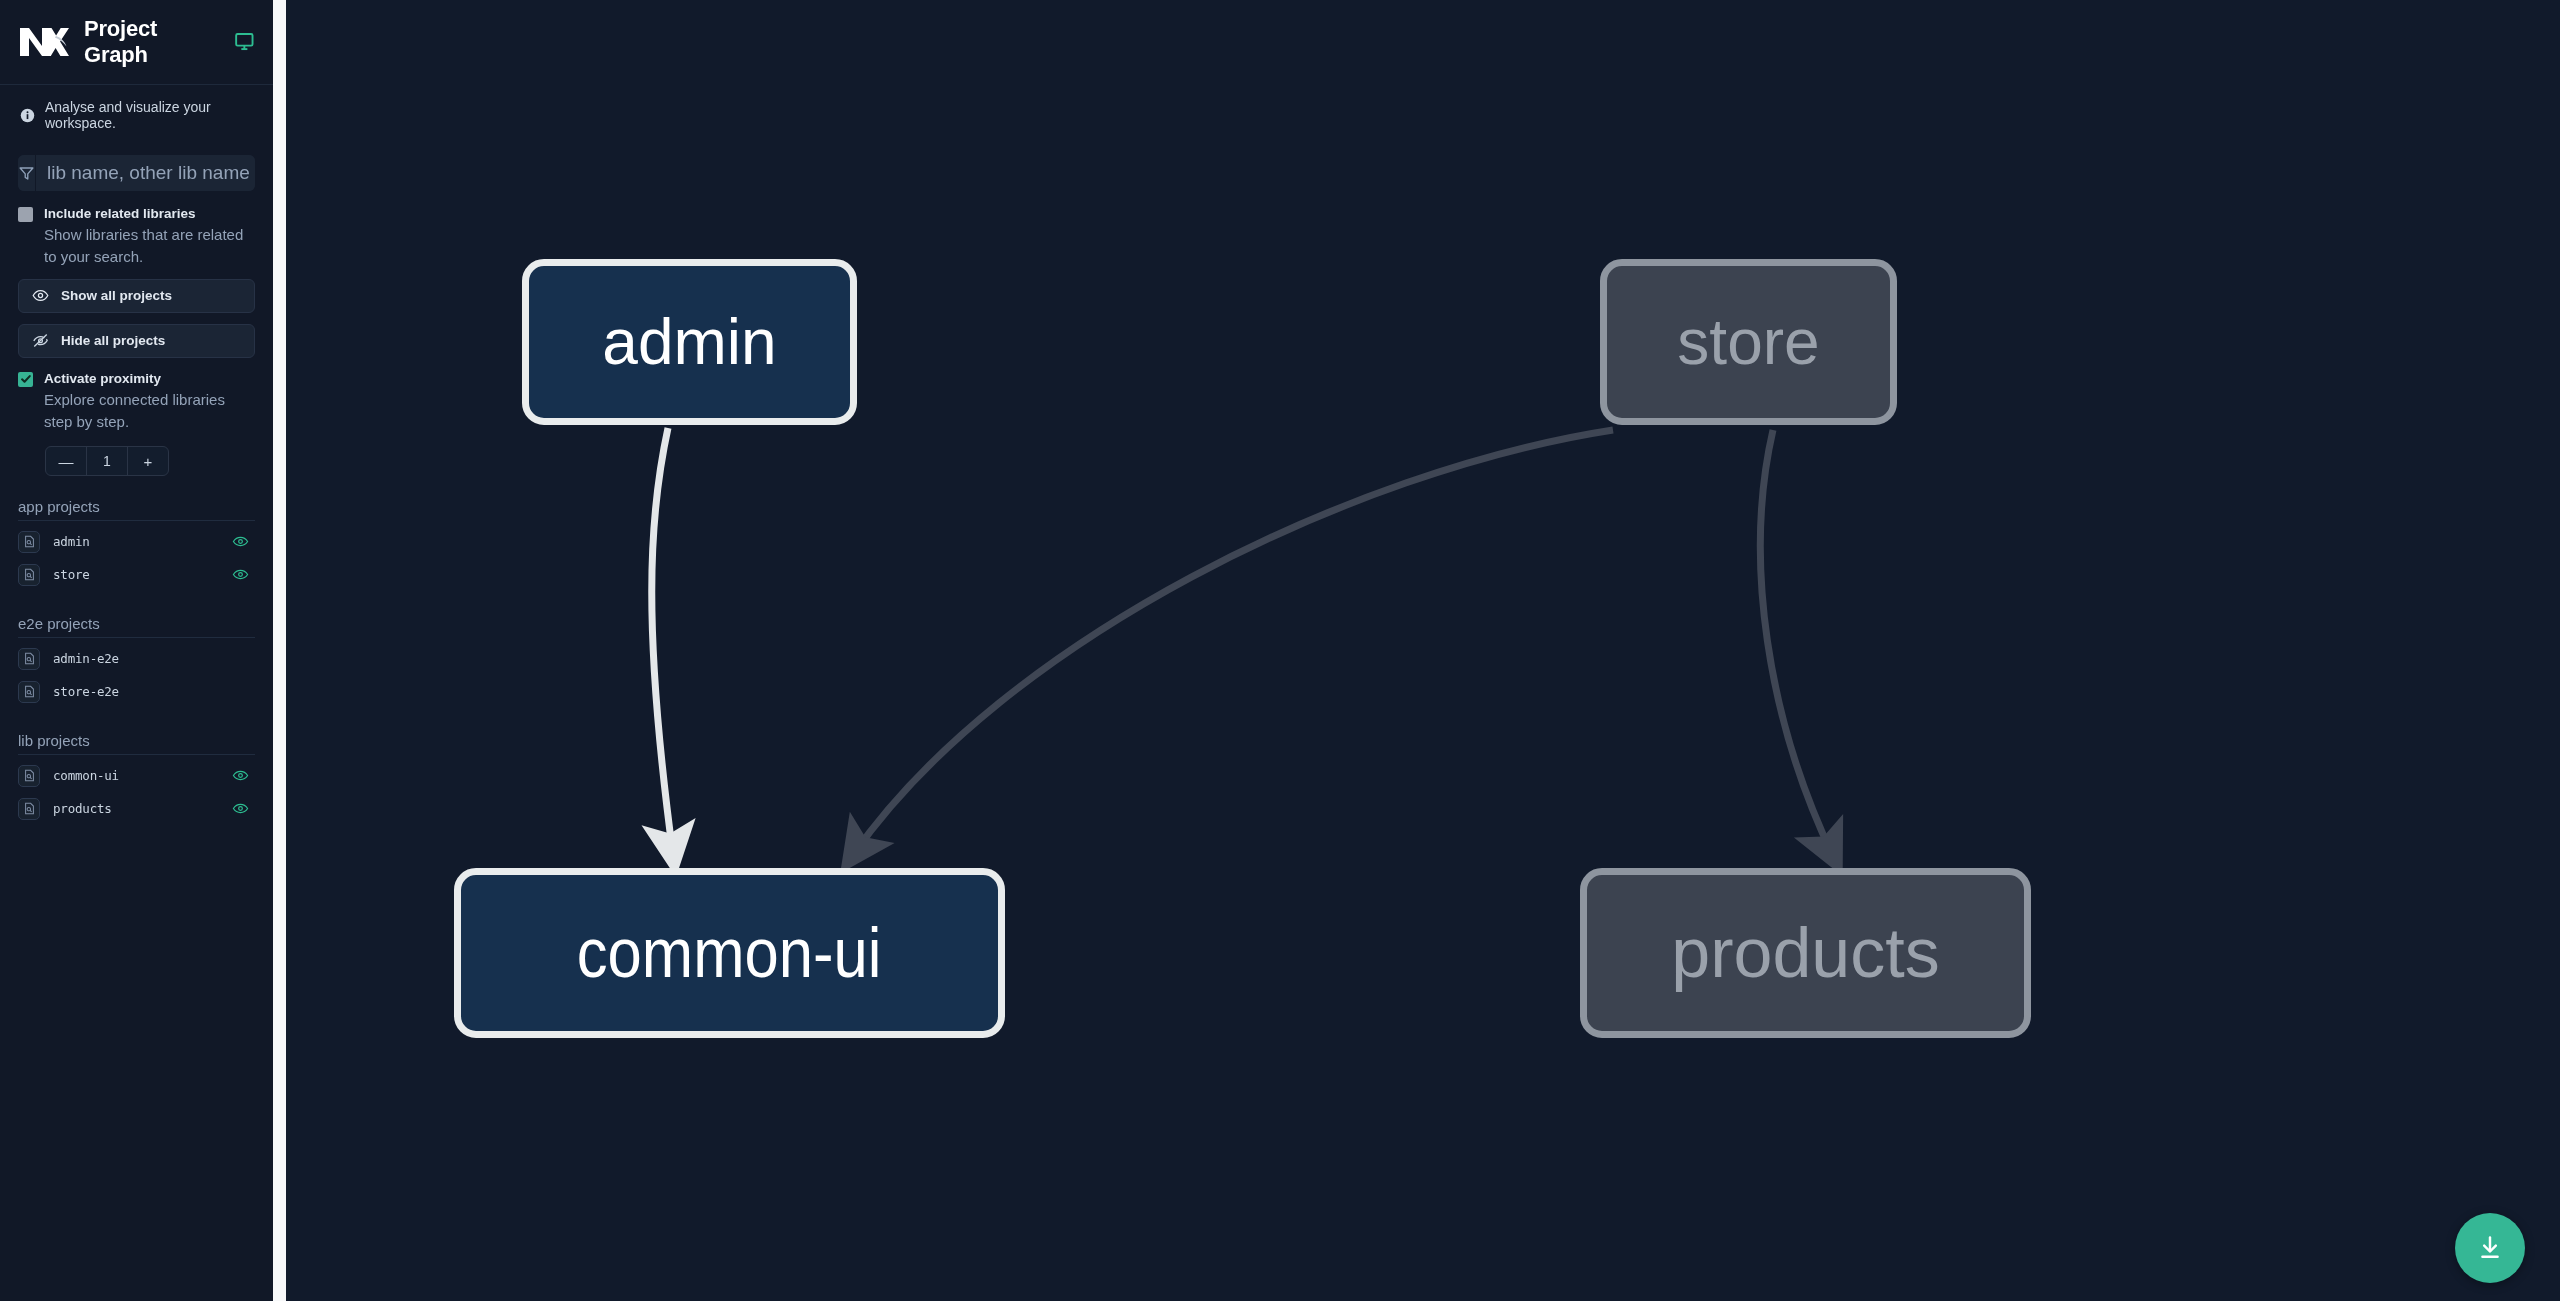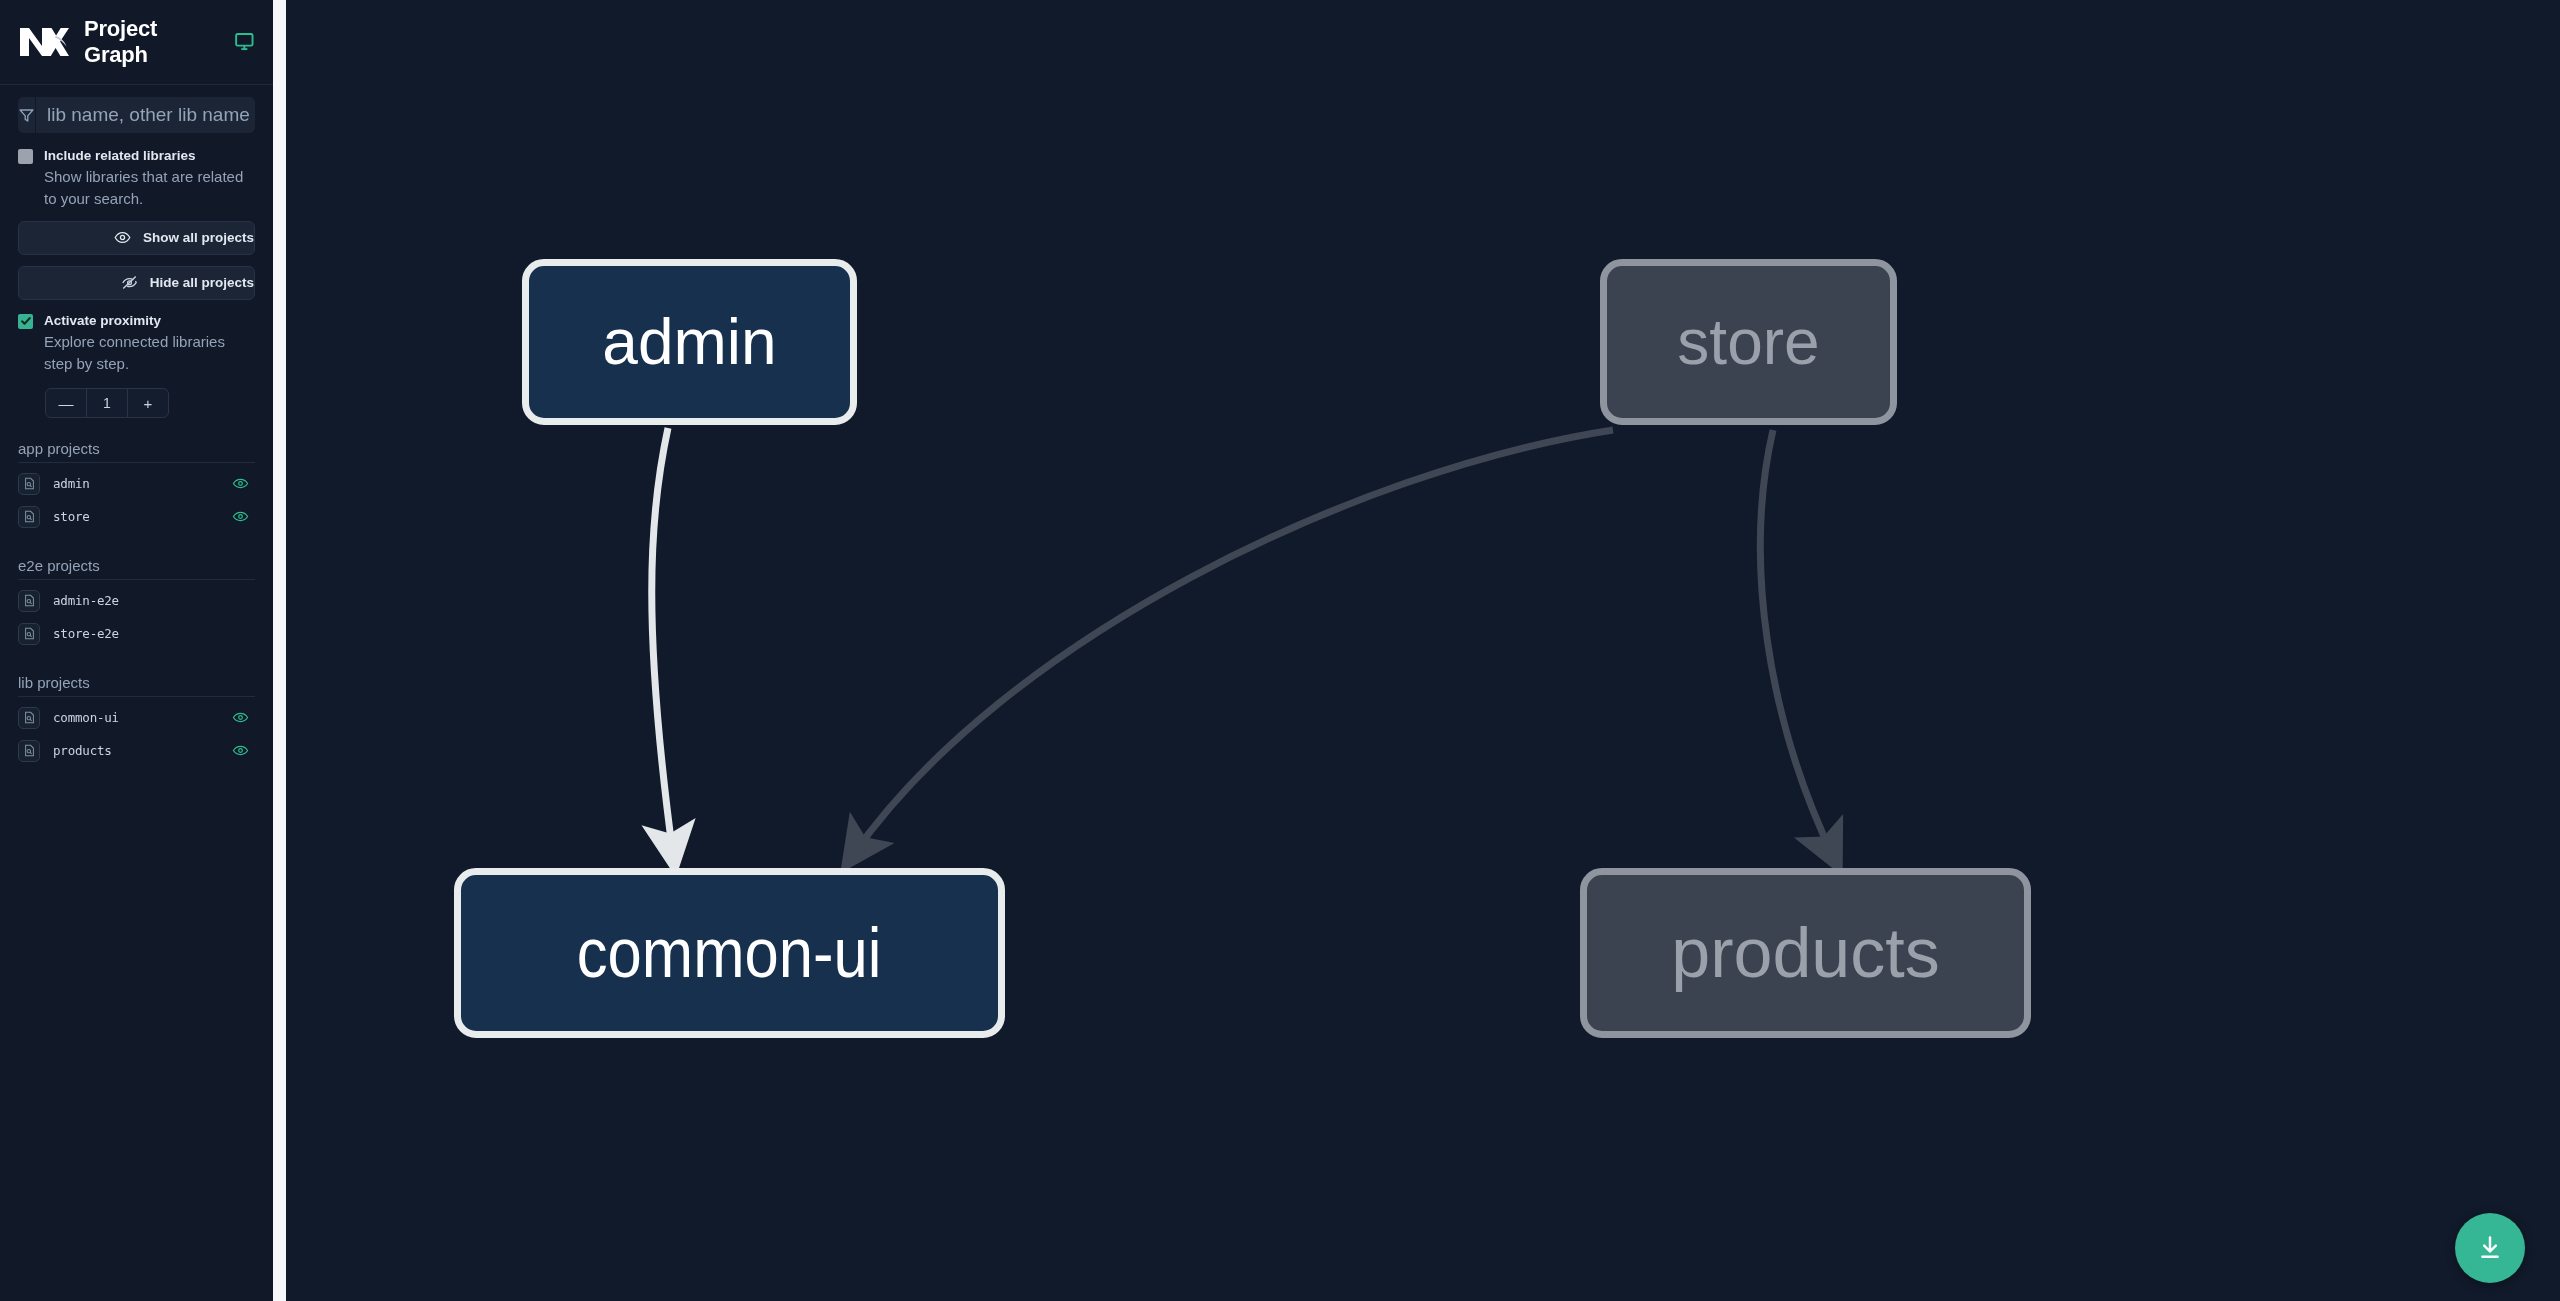--- a/index.html
+++ b/index.html
@@ -89,21 +89,20 @@
     width: 100%; height: 34px;
     margin-top: 11px;
     background: #1b2535;
     border: 1px solid #273246;
     border-radius: 6px;
     color: #e2e8f0;
     font-size: 13.5px; font-weight: 700;
     padding-left: 13px;
     cursor: pointer;
     font-family: "Liberation Sans", sans-serif;
-    justify-content: flex-end;
   }
   .btn svg { width: 17px; height: 17px; margin-right: 12px; flex: 0 0 17px; }
 
   .stepper {
     display: flex; margin: 14px 0 0 27px;
     border: 1px solid #2a3446; border-radius: 6px; overflow: hidden;
     width: 124px; height: 30px;
     background: #131d2d;
   }
   .stepper > div {
@@ -206,20 +205,30 @@
       <span class="sb-title">Project Graph</span>
       <span class="monitor-icon">
         <svg viewBox="0 0 24 24" fill="none" stroke="#2dbd91" stroke-width="2.2">
           <rect x="2.5" y="3.5" width="19" height="13.5" rx="1.6"></rect>
           <line x1="8.5" y1="21" x2="15.5" y2="21"></line>
           <line x1="12" y1="17" x2="12" y2="21"></line>
         </svg>
       </span>
     </div>
 
+    <div class="sb-tagline">
+      <span class="info-icon">
+        <svg viewBox="0 0 16 16">
+          <circle cx="8" cy="8" r="7.2" fill="#cbd5e1"></circle>
+          <rect x="7.1" y="6.6" width="1.8" height="5.2" fill="#111827"></rect>
+          <circle cx="8" cy="4.5" r="1.05" fill="#111827"></circle>
+        </svg>
+      </span>
+      <span>Analyse and visualize your workspace.</span>
+    </div>
 
     <div class="sb-section">
 
       <div class="search-row">
         <span class="search-icon-box">
           <svg viewBox="0 0 20 20" width="17" height="17" fill="none" stroke="#8ea0b8" stroke-width="1.6" stroke-linejoin="round">
             <path d="M2.5 3.5 h15 l-6 7 v6 l-3 -2 v-4 z"></path>
           </svg>
         </span>
         <input class="search-input" type="text" placeholder="lib name, other lib name" style="">

